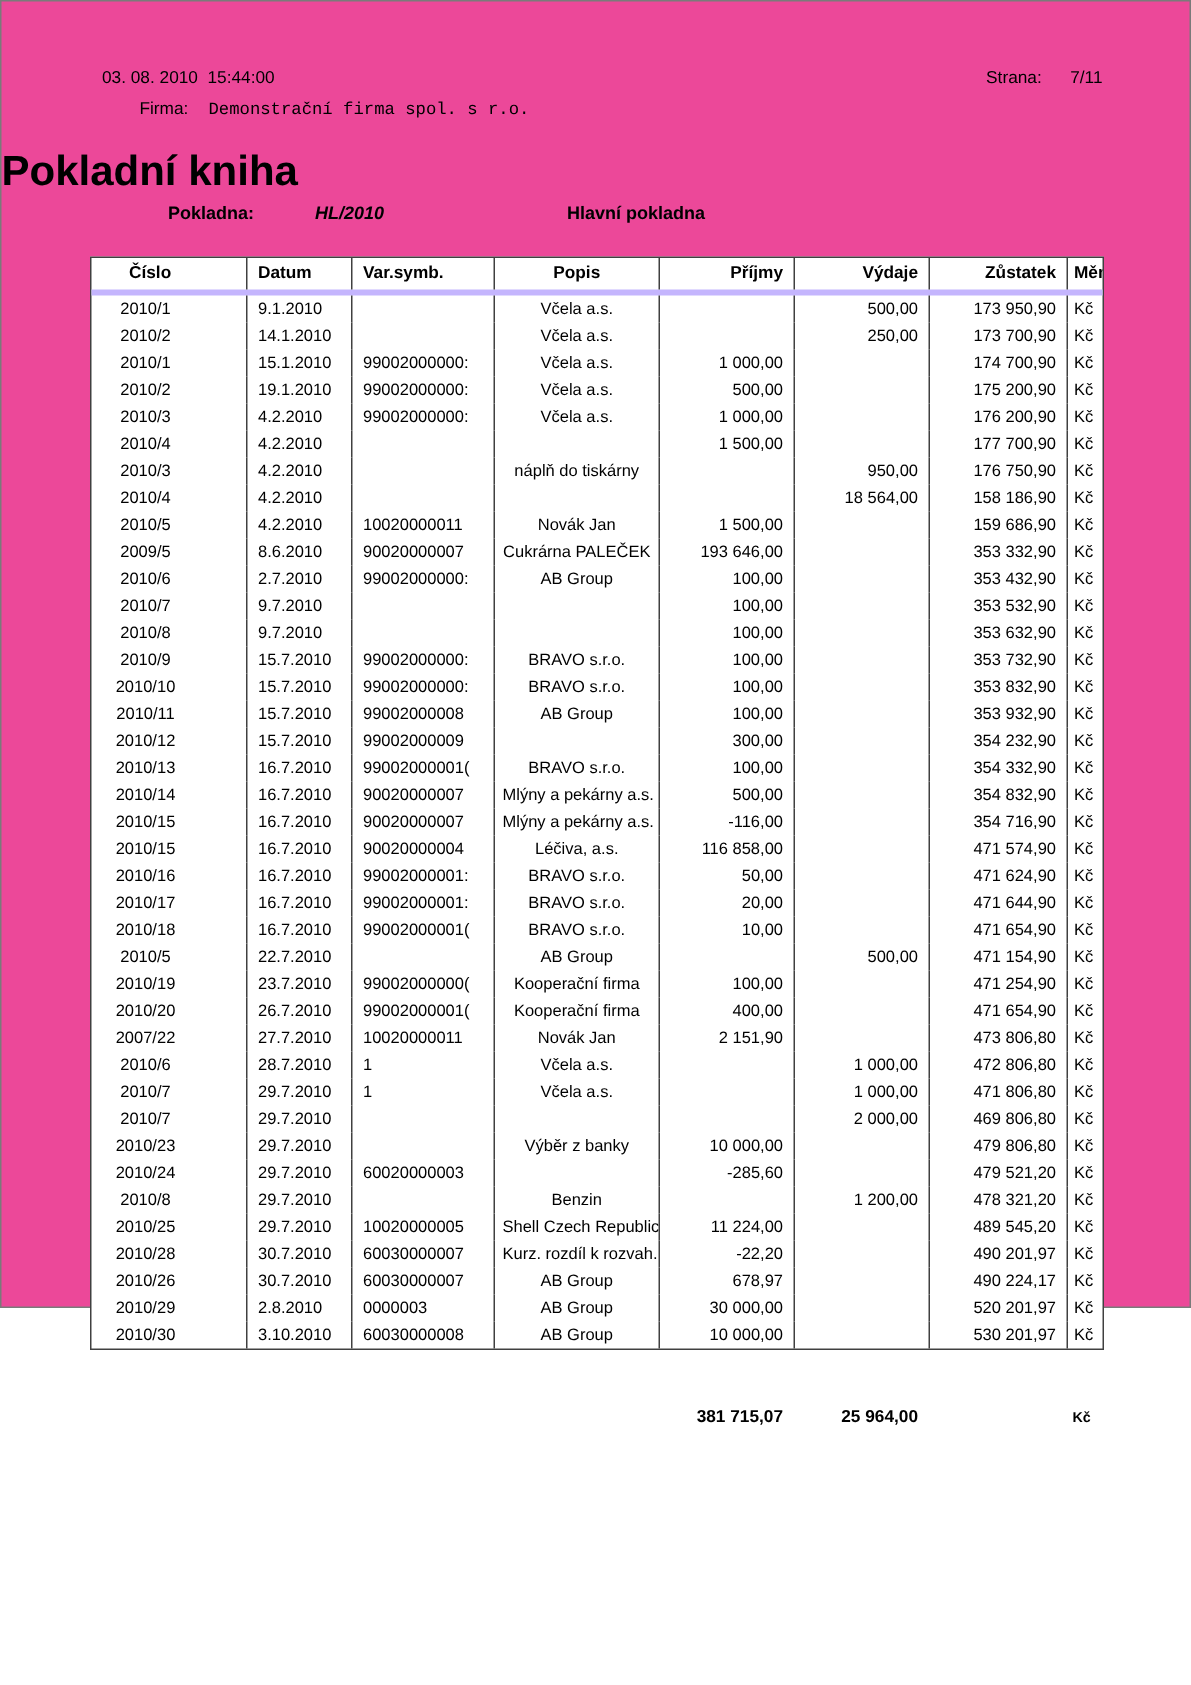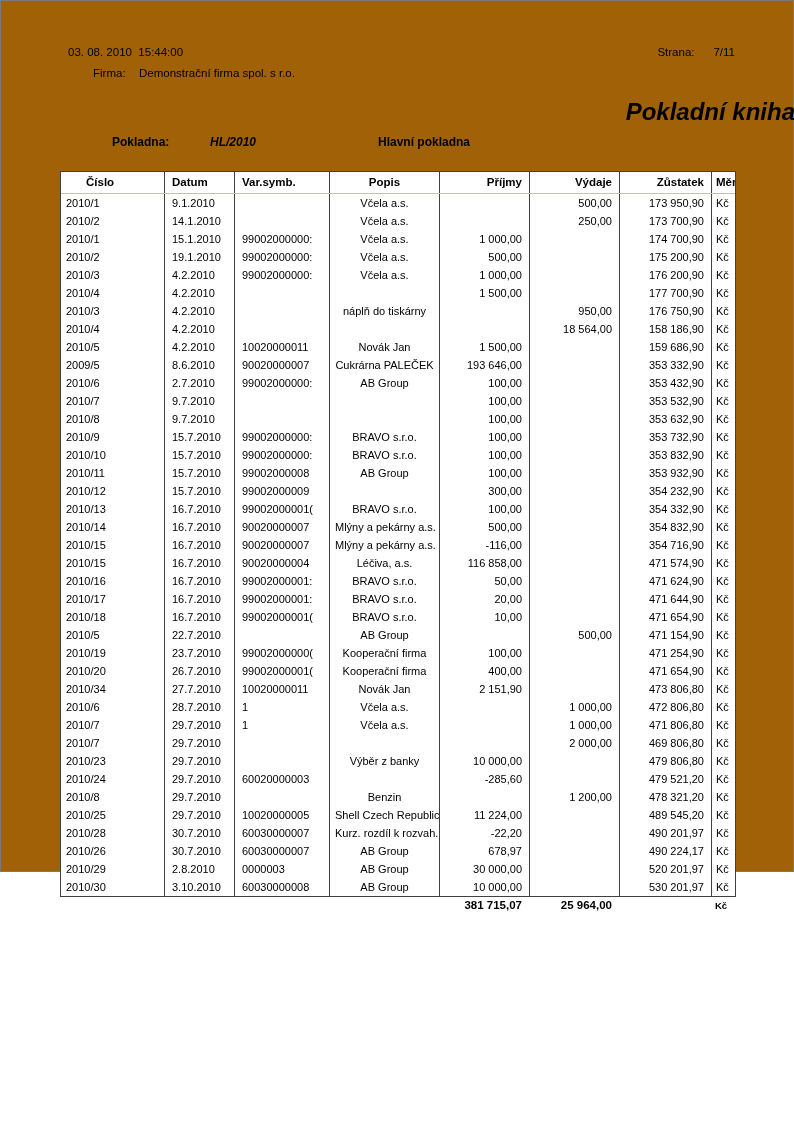--- a/index.html
+++ b/index.html
@@ -3,31 +3,31 @@
 <meta charset="utf-8">
 <style>
   html, body { margin: 0; padding: 0; }
   body {
     width: 794px; height: 1123px; position: relative;
     background: #ffffff; color: #000;
     font-family: "Liberation Sans", sans-serif;
   }
   .sheet {
     position: absolute; left: 0; top: 0; width: 794px; height: 872px;
-    border: 1px solid #7a7a7a; background: #a16207; box-sizing: border-box;
+    border: 1px solid #7a7a7a; background: #ec4899; box-sizing: border-box;
   }
   .abs { position: absolute; }
   .meta { font-size: 11.5px; white-space: pre; }
 
   .print-datetime { left: 67px; top: 45px; }
   .page-indicator { left: 560px; top: 45px; width: 174px; display: flex; justify-content: flex-end; gap: 19px; }
   .firma-label { left: 67px; top: 66px; padding-left: 25px; }
-  .firma-name  { left: 138px; top: 66px; }
-
-  .title { left: 0; top: 97px; width: 794px; text-align: right; font-size: 24px; font-weight: bold; font-style: italic; }
+  .firma-name  { left: 138px; top: 66px; font-family: Liberation Mono, monospace; }
+
+  .title { left: 0; top: 97px; width: 794px; text-align: left; font-size: 28px; font-weight: bold; }
 
   .cash-row { font-size: 12px; font-weight: bold; white-space: pre; margin-left: 44px; }
   .cash-label { left: 67px;  top: 134px; }
   .cash-code  { left: 165px; top: 134px; font-style: italic; }
   .cash-name  { left: 333px; top: 134px; text-align: center; }
   .balance-wrap { left: 440px; top: 134px; width: 276px; text-align: right; }
   .kc-small { font-size: 9.5px; margin-left: 5px; }
 
   .table {
     position: absolute; left: 59px; top: 170px; width: 676px;
@@ -36,37 +36,37 @@
   .tr {
     display: grid;
     grid-template-columns: 104px 70px 95px 110px 90px 90px 92px 23px;
   }
   .td {
     font-size: 11px; line-height: 18px; height: 18px;
     overflow: hidden; white-space: nowrap;
     border-right: 1px solid #404040; box-sizing: border-box;
     padding: 0 5px;
   }
-  .thead { border-bottom: 1px solid #c4b5fd; }
+  .thead { border-bottom: 4px solid #c4b5fd; }
   .thead .td { font-size: 11.5px; font-weight: bold; line-height: 21px; height: 21px; }
 
-  .c0 { text-align: left; padding-right: 36px; }
+  .c0 { text-align: center; padding-right: 36px; }
   .thead .c0 { text-align: left; padding-left: 25px; padding-right: 5px; }
   .c1, .c2 { text-align: left; padding-left: 7px; }
   .c3 { text-align: center; padding-left: 5px; }
   .c4, .c5, .c6 { text-align: right; padding-right: 7px; }
   .c7 { text-align: left; padding-left: 4px; border-right: none; }
 
   .totals {
     position: absolute; left: 59px; top: 897px; width: 676px;
     display: grid;
     grid-template-columns: 104px 70px 95px 110px 90px 90px 92px 23px;
     box-sizing: border-box;
   }
-  .totals .td { border: none; font-weight: bold; font-size: 11.5px; line-height: 15px; height: 15px; }
+  .totals .td { border: none; font-weight: bold; font-size: 11.5px; line-height: 15px; height: 15px; margin-top: 40px; }
   .totals .totals-kc { font-size: 9.5px; }
 </style>
 </head>
 <body>
 
 <div class="sheet">
 
   <div class="abs meta print-datetime">03. 08. 2010  15:44:00</div>
 
   <div class="abs meta page-indicator">
@@ -359,21 +359,21 @@
           <div class="td c0">2010/20</div>
           <div class="td c1">26.7.2010</div>
           <div class="td c2">99002000001(</div>
           <div class="td c3">Kooperační firma</div>
           <div class="td c4">400,00</div>
           <div class="td c5"></div>
           <div class="td c6">471 654,90</div>
           <div class="td c7">Kč</div>
         </div>
         <div class="tr">
-          <div class="td c0">2010/34</div>
+          <div class="td c0">2007/22</div>
           <div class="td c1">27.7.2010</div>
           <div class="td c2">10020000011</div>
           <div class="td c3">Novák Jan</div>
           <div class="td c4">2 151,90</div>
           <div class="td c5"></div>
           <div class="td c6">473 806,80</div>
           <div class="td c7">Kč</div>
         </div>
         <div class="tr">
           <div class="td c0">2010/6</div>

